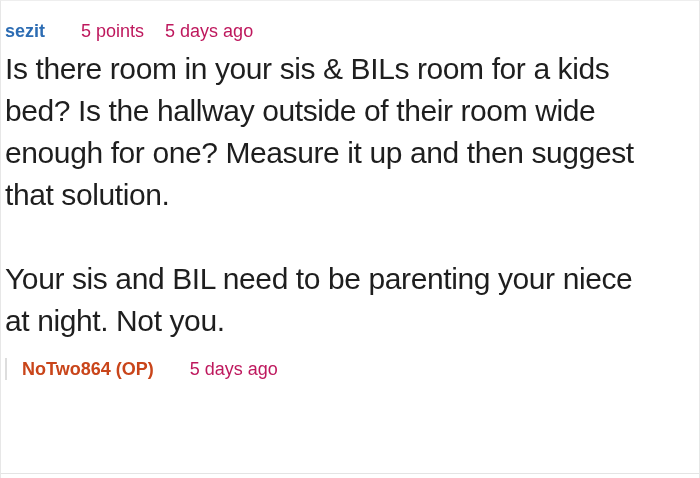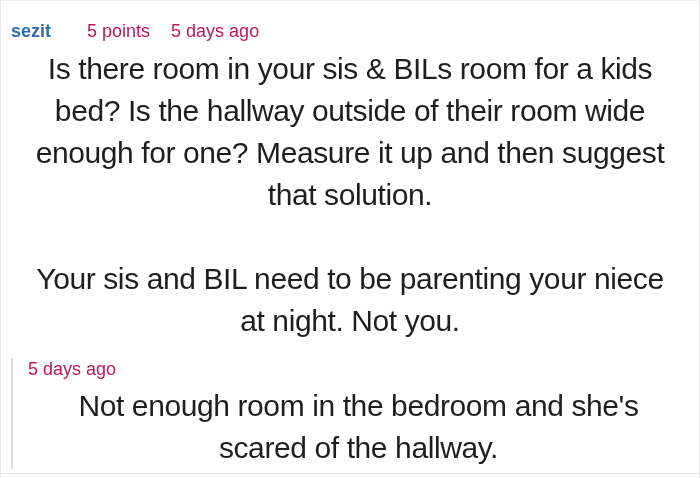--- a/index.html
+++ b/index.html
@@ -15,22 +15,21 @@
     height: 478px;
     box-sizing: border-box;
     background: #ffffff;
     border-left: 1px solid #e7e7e7;
     border-right: 1px solid #e7e7e7;
     border-top: 1px solid #eeeeee;
     overflow: hidden;
   }
 
   .comment {
-    padding: 19px 10px 0 10px;
-    text-align: center;
+    padding: 19px 10px 0 4px;
   }
 
   .meta-row {
     display: flex;
     align-items: baseline;
     line-height: 22px;
     font-size: 18px;
   }
 
   .username {
@@ -96,25 +95,24 @@
 bed? Is the hallway outside of their room wide
 enough for one? Measure it up and then suggest
 that solution.
 
 Your sis and BIL need to be parenting your niece
 at night. Not you.</div>
 
     <div class="reply">
 
       <div class="meta-row">
+        <span class="username op">NoTwo864 (OP)</span>
         <span class="meta">5 days ago</span>
       </div>
 
-      <div class="body-text">Not enough room in the bedroom and she's
-scared of the hallway.</div>
 
     </div>
 
   </div>
 
   <div class="bottom-rule"></div>
 
 </div>
 
 </body></html>

